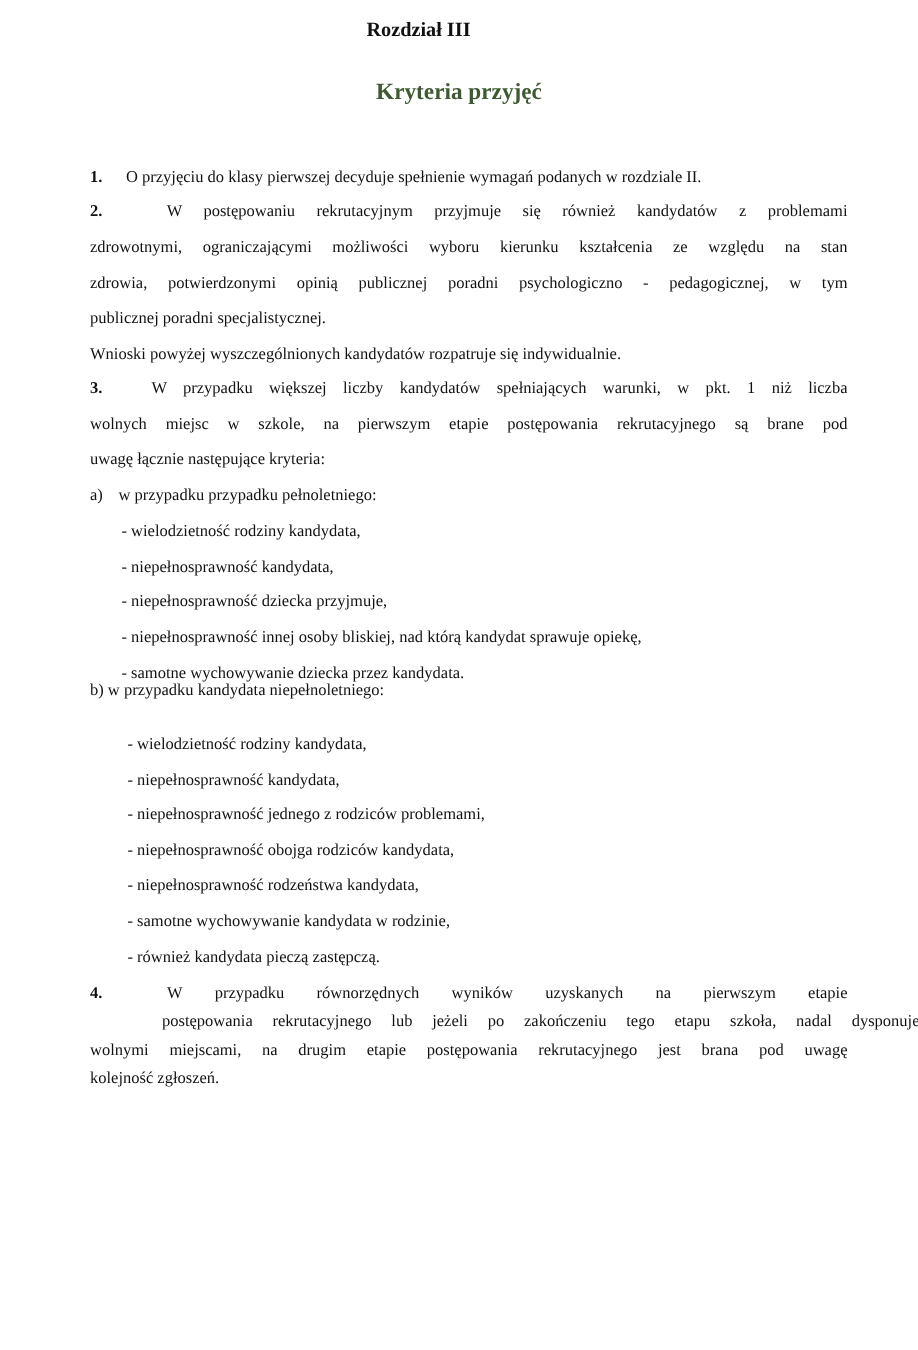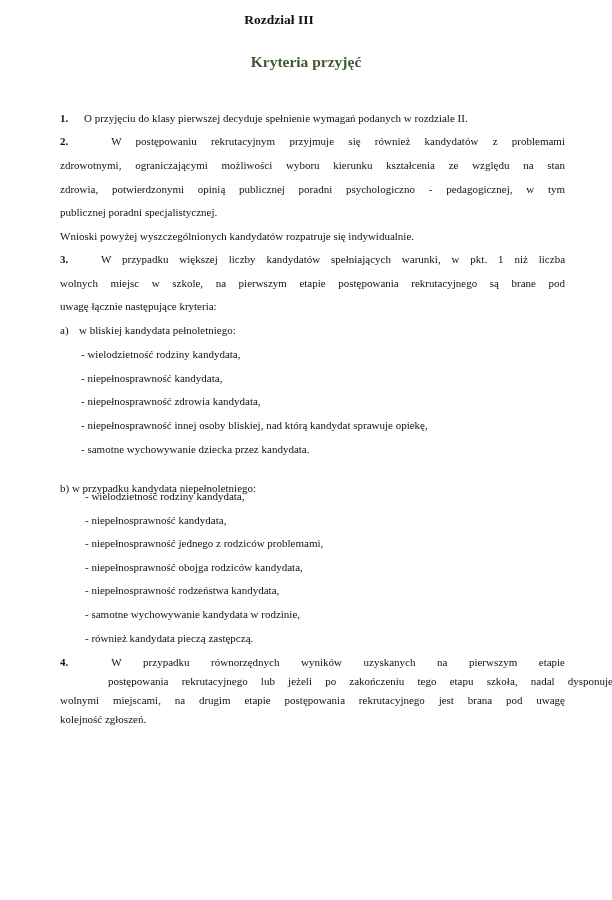--- a/index.html
+++ b/index.html
@@ -33,29 +33,29 @@
   <div class="line" style="top:204px;left:60px;">publicznej poradni specjalistycznej.</div>
   <div class="line" style="top:228px;left:60px;">Wnioski powyżej wyszczególnionych kandydatów rozpatruje się indywidualnie.</div>
 
   <div class="line just" style="top:251px;">
     <span class="num">3.</span>&nbsp;&nbsp;&nbsp;<span>W przypadku większej liczby kandydatów spełniających warunki, w pkt. 1 niż liczba</span>
   </div>
   <div class="line just" style="top:275px;">wolnych miejsc w szkole, na pierwszym etapie postępowania rekrutacyjnego są brane pod</div>
   <div class="line" style="top:298px;left:60px;">uwagę łącznie następujące kryteria:</div>
 
   <div class="line" style="top:322px;left:60px;">
-    <span style="display:inline-block;width:19px;">a)</span><span>w bliskiej kandydata pełnoletniego:</span>
+    <span style="display:inline-block;width:19px;">a)</span><span>w przypadku przypadku pełnoletniego:</span>
   </div>
   <div class="line" style="top:346px;left:81px;">- wielodzietność rodziny kandydata,</div>
   <div class="line" style="top:370px;left:81px;">- niepełnosprawność kandydata,</div>
-  <div class="line" style="top:393px;left:81px;">- niepełnosprawność zdrowia kandydata,</div>
+  <div class="line" style="top:393px;left:81px;">- niepełnosprawność dziecka przyjmuje,</div>
   <div class="line" style="top:417px;left:81px;">- niepełnosprawność innej osoby bliskiej, nad którą kandydat sprawuje opiekę,</div>
   <div class="line" style="top:441px;left:81px;">- samotne wychowywanie dziecka przez kandydata.</div>
 
-  <div class="line" style="top:480px;left:60px;">b) w przypadku kandydata niepełnoletniego:</div>
+  <div class="line" style="top:452px;left:60px;">b) w przypadku kandydata niepełnoletniego:</div>
   <div class="line" style="top:488px;left:85px;">- wielodzietność rodziny kandydata,</div>
   <div class="line" style="top:512px;left:85px;">- niepełnosprawność kandydata,</div>
   <div class="line" style="top:535px;left:85px;">- niepełnosprawność jednego z rodziców problemami,</div>
   <div class="line" style="top:559px;left:85px;">- niepełnosprawność obojga rodziców kandydata,</div>
   <div class="line" style="top:582px;left:85px;">- niepełnosprawność rodzeństwa kandydata,</div>
   <div class="line" style="top:606px;left:85px;">- samotne wychowywanie kandydata w rodzinie,</div>
   <div class="line" style="top:630px;left:85px;">- również kandydata pieczą zastępczą.</div>
 
   <div class="line just" style="top:654px;">
     <span class="num">4.</span>&nbsp;&nbsp;<span>W przypadku równorzędnych wyników uzyskanych na pierwszym etapie</span>

